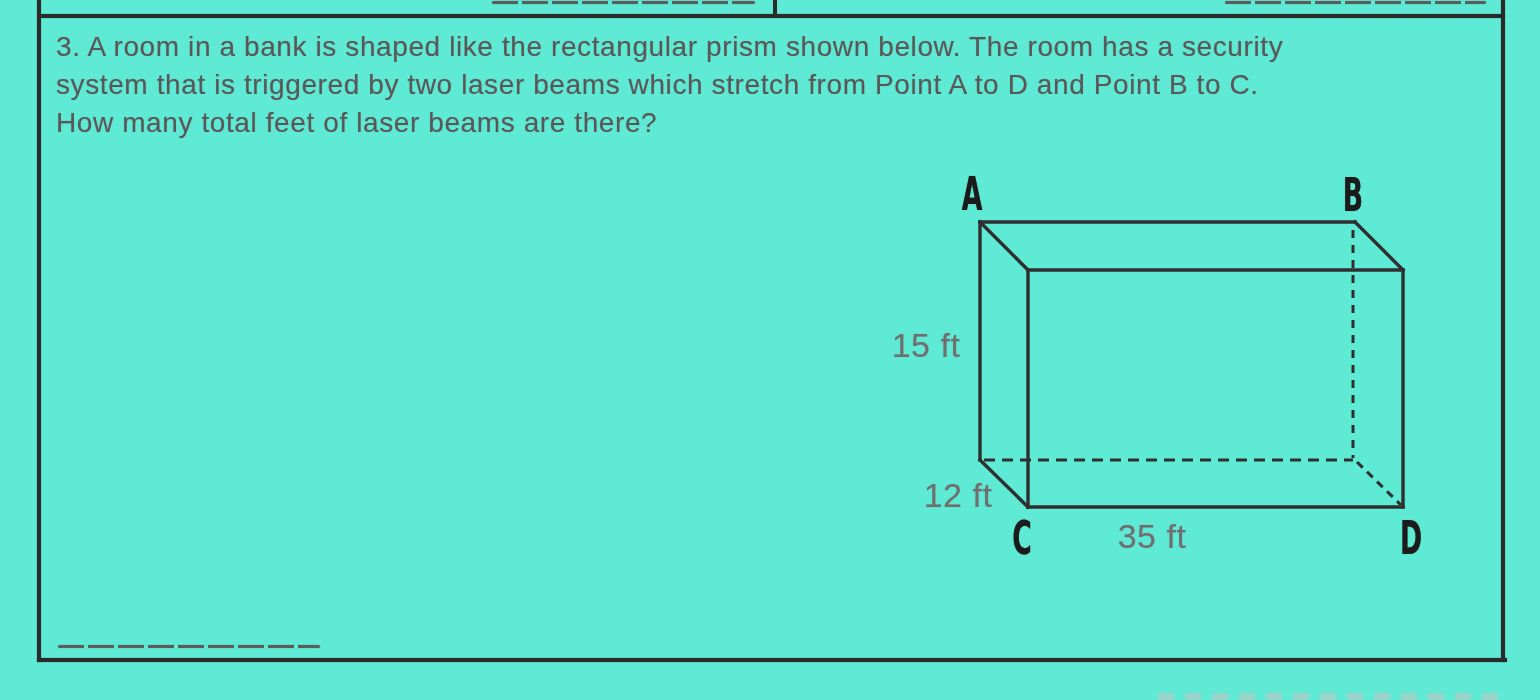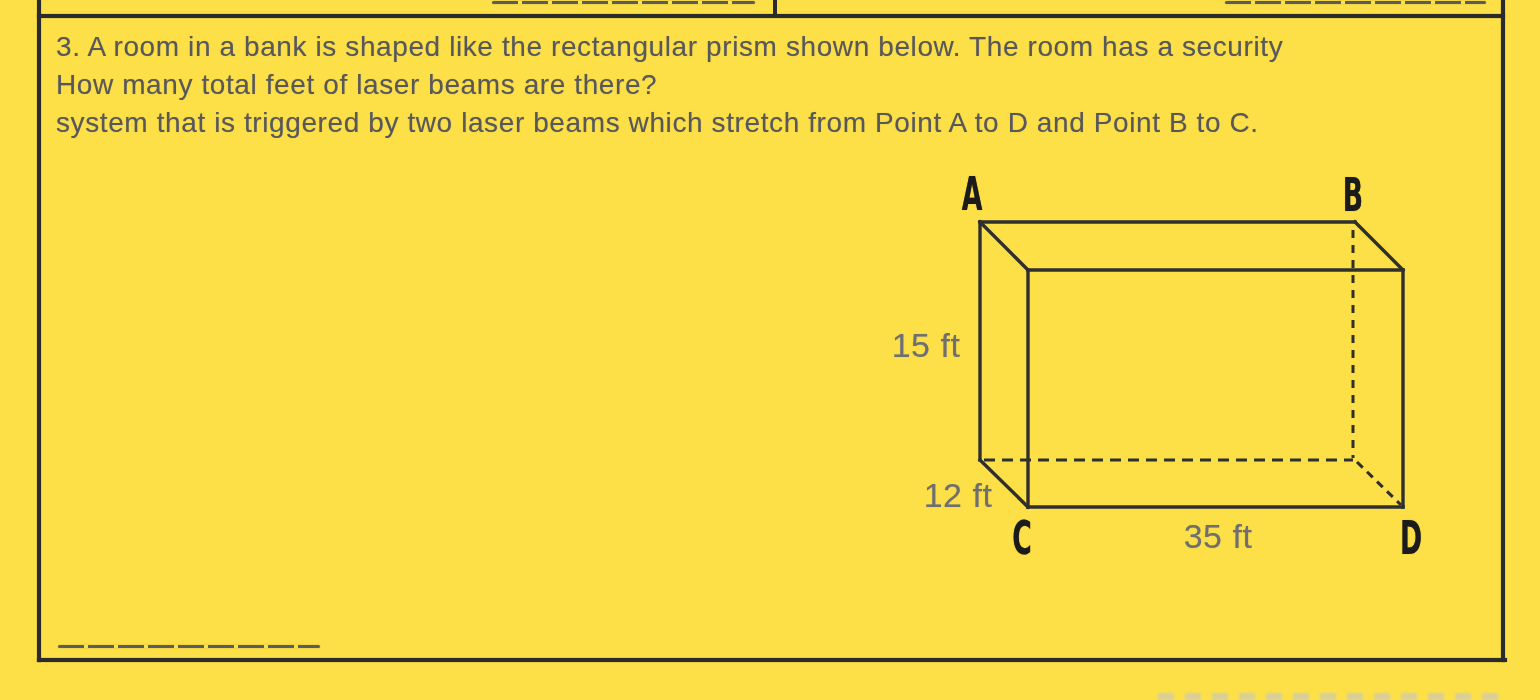--- a/index.html
+++ b/index.html
@@ -3,21 +3,21 @@
 <meta charset="utf-8">
 <style>
   html,body{margin:0;padding:0;}
   body{
     width:1540px;height:700px;
     background:#fcfcfc;
     font-family:"Liberation Sans", sans-serif;
     overflow:hidden;
     position:relative;
   }
-  .sheet{position:absolute;inset:0;background:#fde047;}
+  .sheet{position:absolute;inset:0;background:#5eead4;}
 
   
   .border{position:absolute;background:#2b2b2b;}
   .border.soft{box-shadow:0 0 1px #2b2b2b;}
   #border-left  {left:37px;top:0;width:4px;height:662px;}
   #border-right {left:1501px;top:0;width:4px;height:662px;}
   #border-top   {left:37px;top:14px;width:1468px;height:4px;}
   #border-bottom{left:37px;top:658px;width:1470px;height:4px;}
   #prev-divider {left:773px;top:0;width:4px;height:15px;}
 
@@ -73,22 +73,22 @@
   <div class="blank" id="blank-prev-right"></div>
   <div class="border" id="prev-divider"></div>
 
   <div class="border soft" id="border-top"></div>
   <div class="border soft" id="border-left"></div>
   <div class="border soft" id="border-right"></div>
   <div class="border soft" id="border-bottom"></div>
 
   <div class="question">
     <div>3. A room in a bank is shaped like the rectangular prism shown below. The room has a security</div>
+    <div>system that is triggered by two laser beams which stretch from Point A to D and Point B to C.</div>
     <div>How many total feet of laser beams are there?</div>
-    <div>system that is triggered by two laser beams which stretch from Point A to D and Point B to C.</div>
   </div>
 
   <svg class="prism" width="1540" height="700" viewBox="0 0 1540 700">
     <g stroke="#2f2f2f" stroke-width="3.4" stroke-linecap="square" fill="none">
 
       <line x1="980" y1="222" x2="1355" y2="222"></line>
       <line x1="980" y1="222" x2="980" y2="460"></line>
       <line x1="980" y1="222" x2="1028" y2="270"></line>
       <line x1="1355" y1="222" x2="1403" y2="270"></line>
       <line x1="1028" y1="270" x2="1403" y2="270"></line>
@@ -105,19 +105,19 @@
     </g>
   </svg>
 
   <div class="vlabel" style="left:972px;top:194px">A</div>
   <div class="vlabel" style="left:1353px;top:195px">B</div>
   <div class="vlabel" style="left:1022px;top:538px">C</div>
   <div class="vlabel" style="left:1411px;top:538px">D</div>
 
   <div class="dim" style="left:926px;top:345px">15 ft</div>
   <div class="dim" style="left:958px;top:495px">12 ft</div>
-  <div class="dim" style="left:1218px;top:536px">35 ft</div>
+  <div class="dim" style="left:1152px;top:536px">35 ft</div>
 
   <div class="blank" id="blank-answer"></div>
 
   <div id="footer-marks"></div>
 
 </div>
 
 </body></html>

